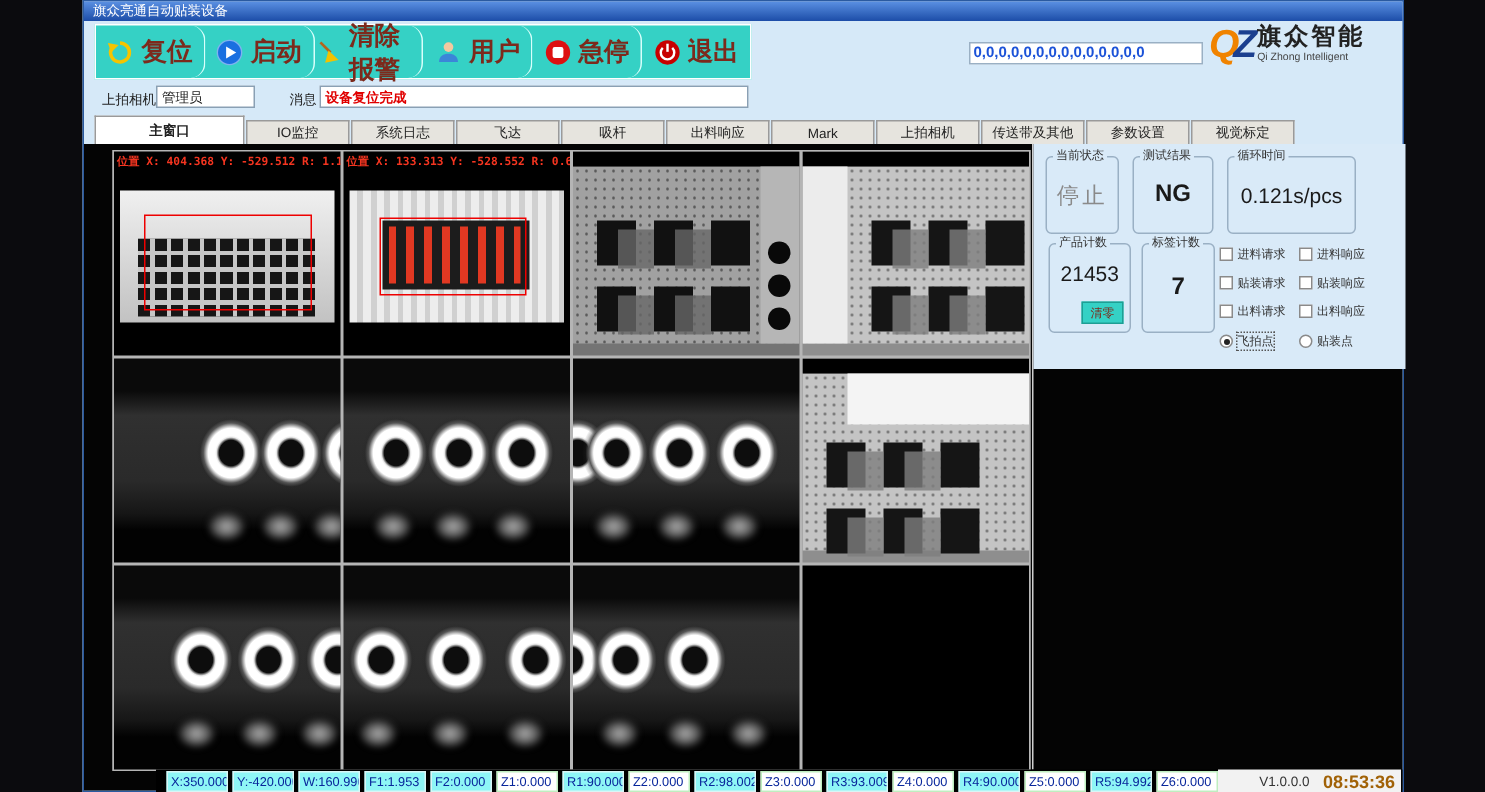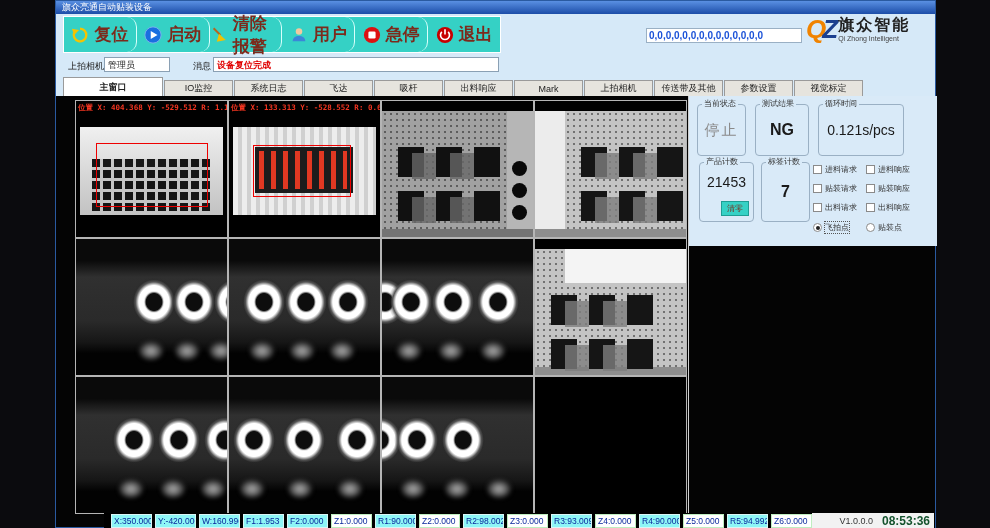--- a/index.html
+++ b/index.html
@@ -97,21 +97,21 @@
   .rb.on b{outline:1px dotted #555;}
   .cb b,.rb b{font-weight:normal;}
   
   .bottombar{position:absolute;left:0;right:0;top:512px;height:16px;background:#000;display:flex;align-items:center;padding-left:7px;gap:3px;box-sizing:border-box;margin-left:48px;}
   .sf{background:#8ef6f6;color:#08269b;font-size:8.5px;line-height:12px;padding:0 2px;border:1px solid #d9f6f6;
       width:41px;flex:0 0 auto;white-space:nowrap;overflow:hidden;box-sizing:border-box;}
   .sf.g{background:#ffffff;border-color:#bfeec0;}
   .barright{position:absolute;right:1px;top:512px;height:15px;width:122px;background:#f2f2f2;display:flex;align-items:center;
       justify-content:flex-end;gap:9px;padding:0 4px;box-sizing:border-box;margin-left:21px;}
   .ver{font-size:9px;color:#333;}
-  .clock{font-size:12px;font-weight:bold;color:#14532d;}
+  .clock{font-size:12px;font-weight:bold;color:#a16207;}
 </style>
 </head>
 <body>
 
 <div class="screen">
   <div class="window">
 
     <div class="titlebar">
       <span>旗众亮通自动贴装设备</span>
     </div>

